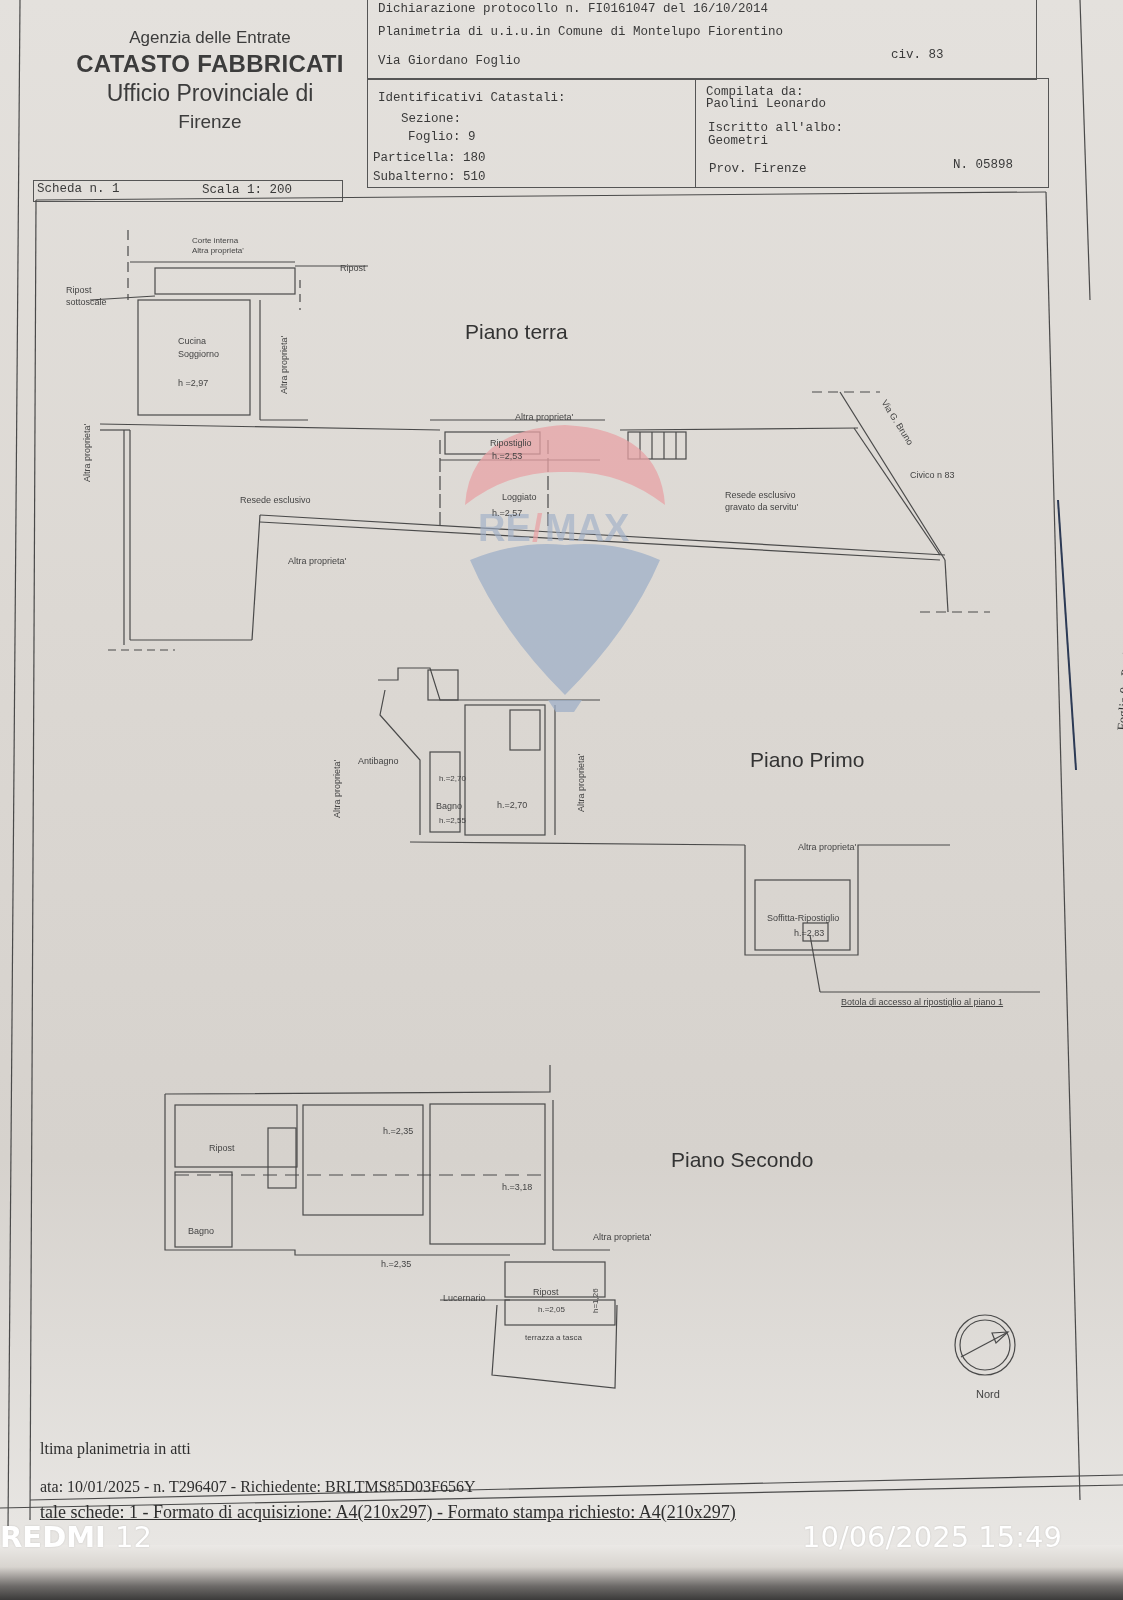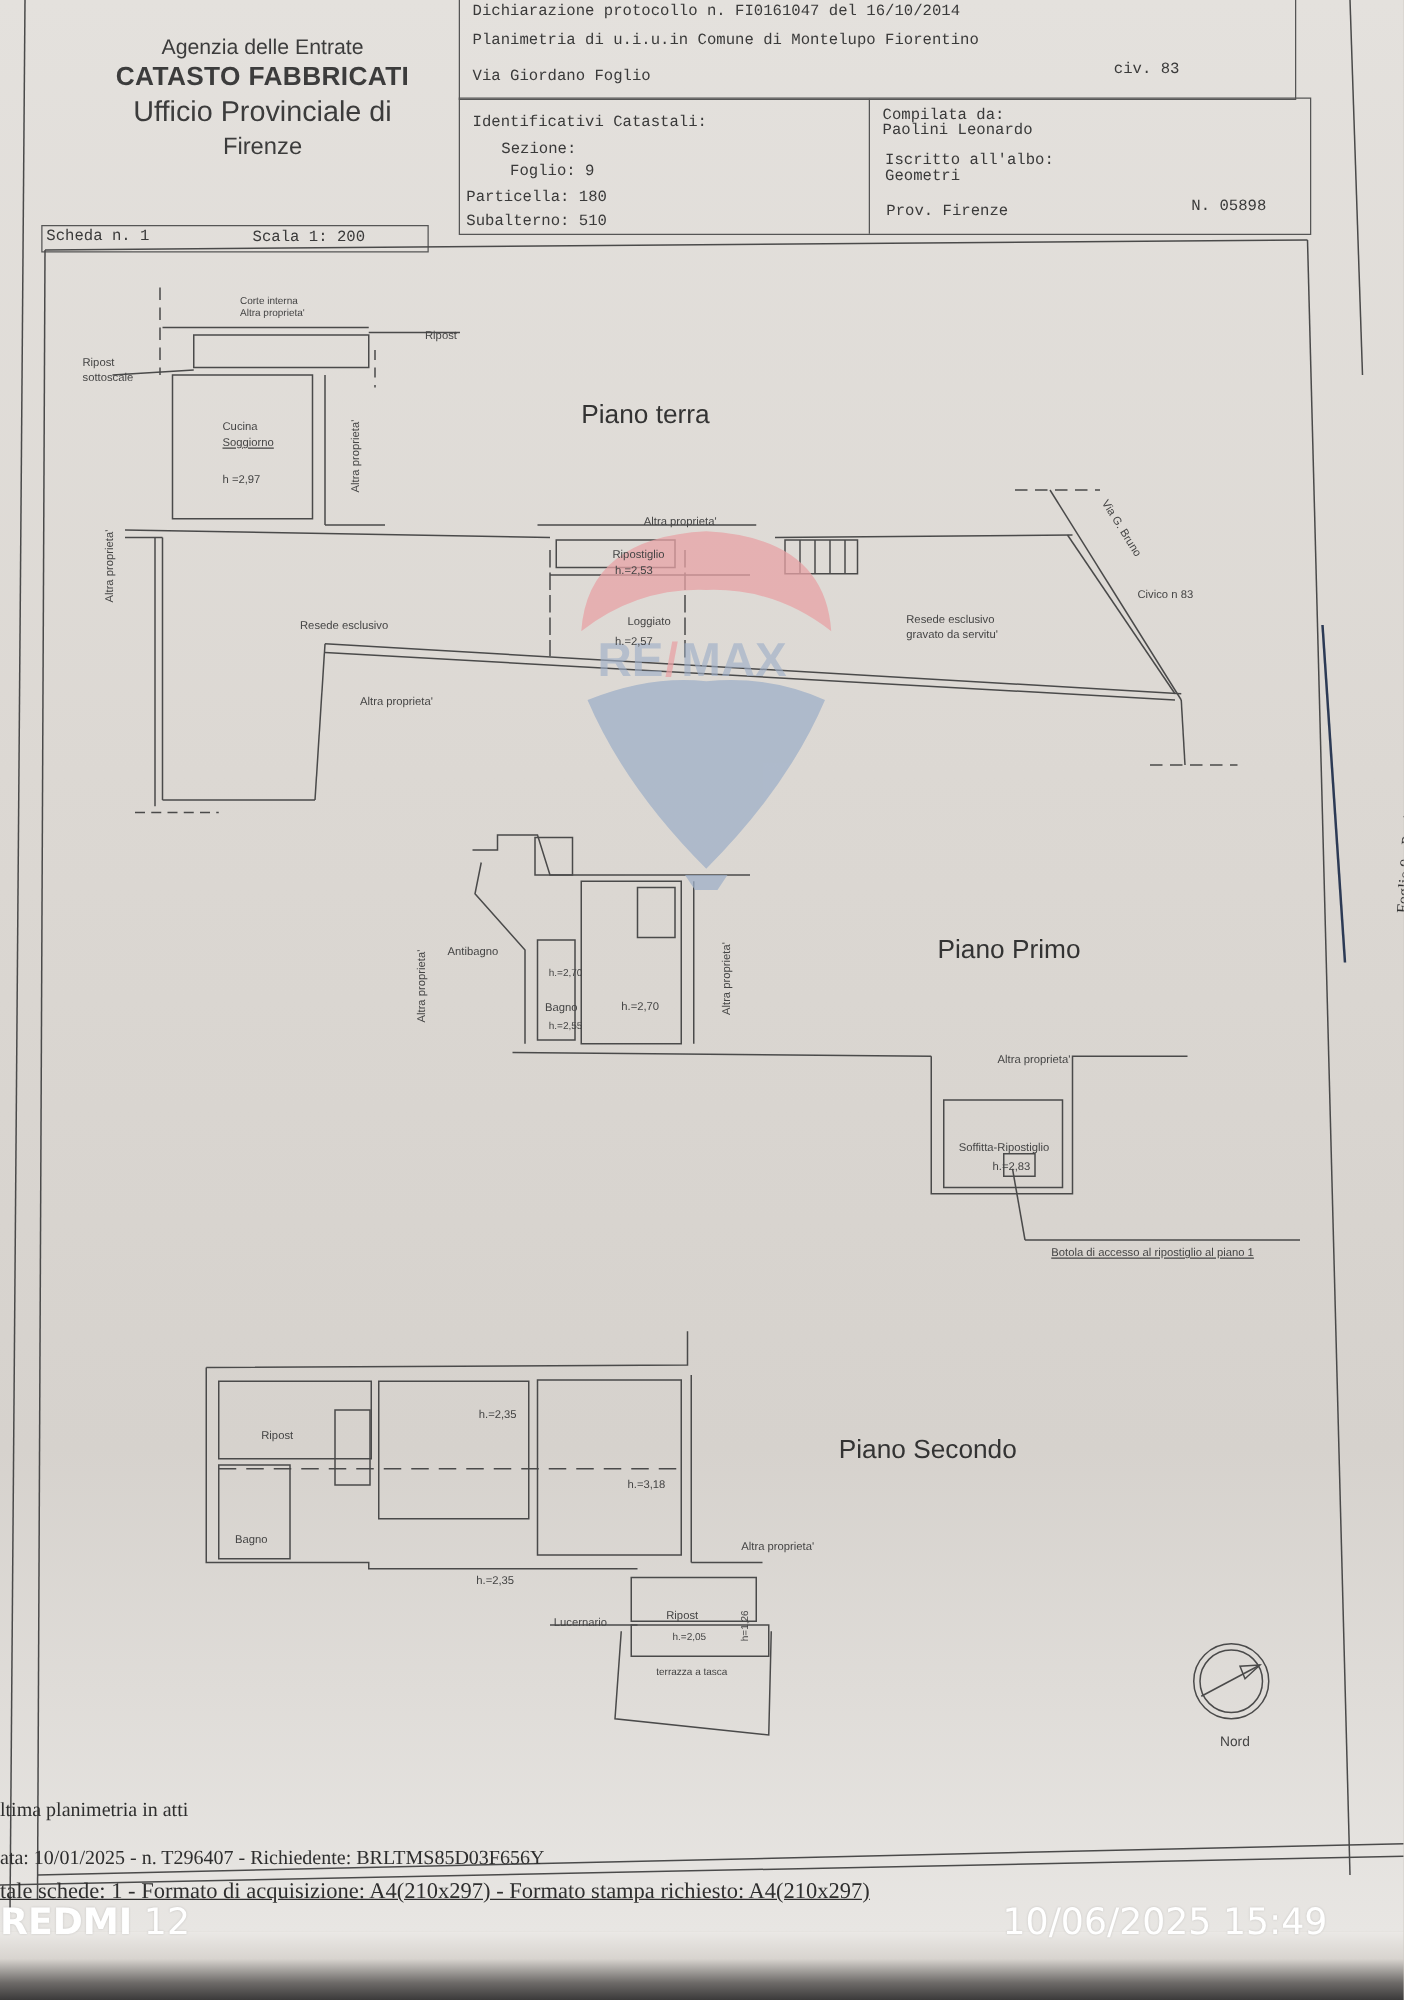--- a/index.html
+++ b/index.html
@@ -1,30 +1,30 @@
 <!DOCTYPE html>
 <html><head>
 <meta charset="utf-8">
 <style>
   html,body{margin:0;padding:0;}
   body{width:1123px;height:1600px;overflow:hidden;background:#cfcac4;position:relative;font-family:"Liberation Sans",sans-serif;color:#3a3a3a;}
   .paper{position:absolute;left:0;top:0;width:1123px;height:1545px;background:linear-gradient(180deg,#e4e1dd 0%,#dcd8d3 40%,#d6d2cd 75%,#e8e6e3 100%);}
   .agency{position:absolute;left:60px;top:28px;width:300px;text-align:center;color:#3c3c3c;}
   .agency .l1{font-size:17px;}
-  .agency .l2{font-size:21px;font-weight:bold;letter-spacing:0.3px;margin-top:2px;}
+  .agency .l2{font-size:24px;font-weight:bold;letter-spacing:0.3px;margin-top:2px;}
   .agency .l3{font-size:23px;margin-top:2px;}
   .agency .l4{font-size:19px;margin-top:4px;}
   .box{position:absolute;border:1.3px solid #555;}
   .hdr-t{font-family:"Liberation Mono",monospace;font-size:12.5px;color:#3a3a3a;position:absolute;white-space:nowrap;}
   svg{position:absolute;left:0;top:0;}
   .lbl-s{position:absolute;font-size:9px;color:#444;white-space:nowrap;}
   .lbl-xs{position:absolute;font-size:8px;color:#444;white-space:nowrap;}
   .floor{position:absolute;font-size:21px;color:#333;white-space:nowrap;}
   .vert{transform:rotate(-90deg);transform-origin:left top;}
-  .foot{position:absolute;font-family:"Liberation Serif",serif;font-size:16px;color:#2e2e2e;white-space:nowrap;}
+  .foot{position:absolute;font-family:"Liberation Serif",serif;font-size:16px;color:#2e2e2e;white-space:nowrap;padding-left:40px;}
   .wm{position:absolute;font-family:"DejaVu Sans",sans-serif;color:#fff;font-size:29px;white-space:nowrap;text-shadow:0 0 2px rgba(0,0,0,0.15);}
   .bottom-strip{position:absolute;left:0;top:1545px;width:1123px;height:55px;background:linear-gradient(180deg,#ebe9e6 0%,#d8d4cf 40%,#6d6a68 75%,#3b3a3a 100%);}
 </style>
 </head>
 <body>
 
 <div class="paper">
 
   <div class="agency">
     <div class="l1">Agenzia delle Entrate</div>
@@ -153,21 +153,21 @@
     </g>
   </svg>
 
   <div class="floor" style="left:465px;top:320px;">Piano terra</div>
   <div class="lbl-xs" style="left:192px;top:236px;">Corte interna</div>
   <div class="lbl-xs" style="left:192px;top:246px;">Altra proprieta'</div>
   <div class="lbl-s" style="left:340px;top:263px;">Ripost</div>
   <div class="lbl-s" style="left:66px;top:285px;">Ripost</div>
   <div class="lbl-s" style="left:66px;top:297px;">sottoscale</div>
   <div class="lbl-s" style="left:178px;top:336px;">Cucina</div>
-  <div class="lbl-s" style="left:178px;top:349px;text-decoration:underline;">Soggiorno</div>
+  <div class="lbl-s" style="left:178px;top:349px;">Soggiorno</div>
   <div class="lbl-s" style="left:178px;top:378px;">h =2,97</div>
   <div class="lbl-s vert" style="left:279px;top:394px;">Altra proprieta'</div>
   <div class="lbl-s vert" style="left:82px;top:482px;">Altra proprieta'</div>
   <div class="lbl-s" style="left:515px;top:412px;">Altra proprieta'</div>
   <div class="lbl-s" style="left:490px;top:438px;">Ripostiglio</div>
   <div class="lbl-s" style="left:492px;top:451px;">h.=2,53</div>
   <div class="lbl-s" style="left:490px;top:492px;padding-left:12px;">Loggiato</div>
   <div class="lbl-s" style="left:492px;top:508px;">h.=2,57</div>
   <div class="lbl-s" style="left:240px;top:495px;">Resede esclusivo</div>
   <div class="lbl-s" style="left:725px;top:490px;">Resede esclusivo</div>

